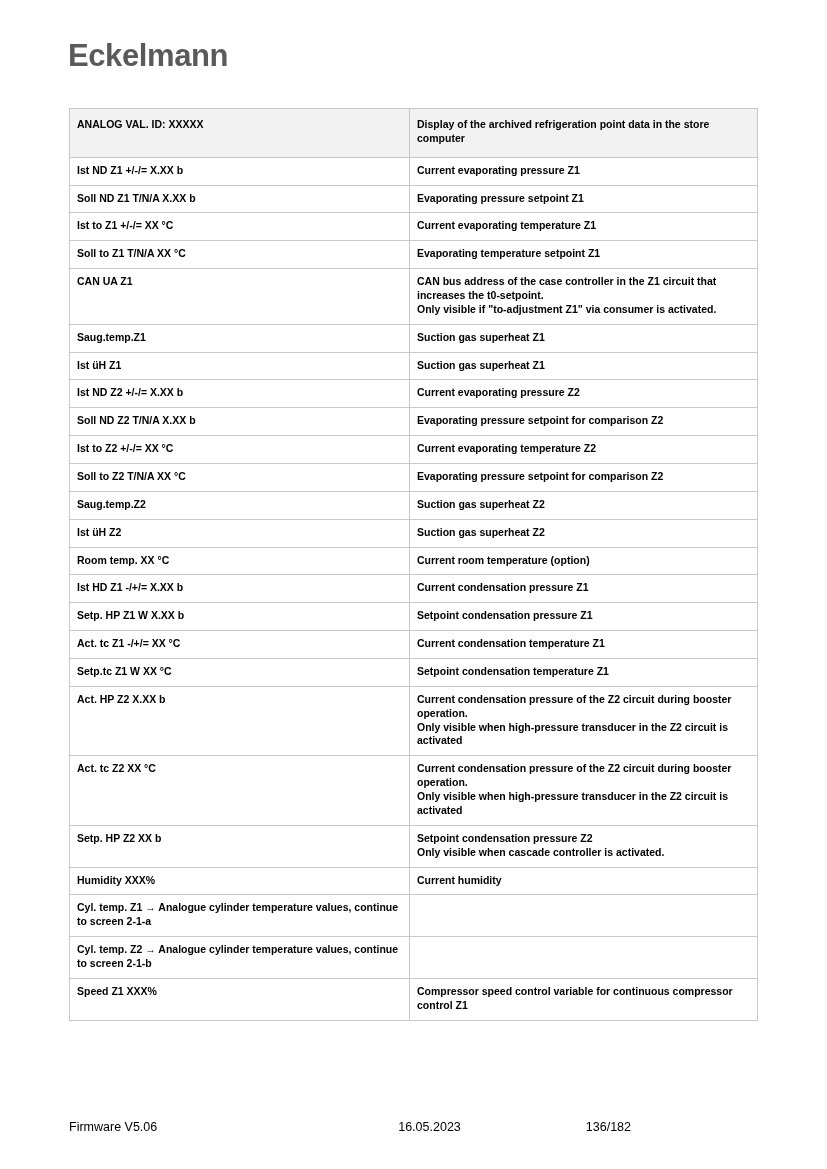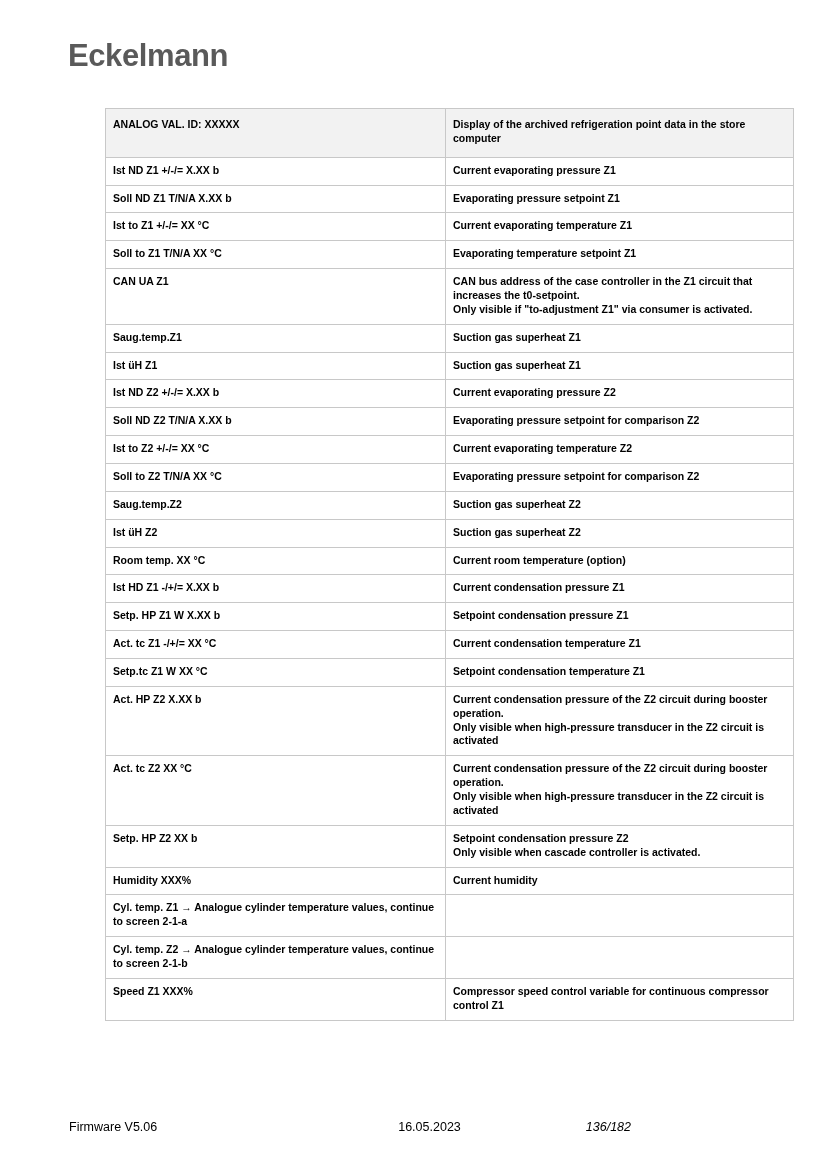--- a/index.html
+++ b/index.html
@@ -30,21 +30,20 @@
     font-weight: bold;
     letter-spacing: -0.4px;
     color: #5a5a5a;
     font-family: "Liberation Sans", sans-serif;
   }
   .table-wrap {
     position: absolute;
     left: 69px;
     top: 108px;
     width: 688px;
-    margin-left: 36px;
   }
   table.doc-table {
     border-collapse: collapse;
     width: 688px;
     table-layout: fixed;
   }
   table.doc-table td {
     border: 1px solid #c8c8c8;
     vertical-align: top;
     padding: 6px 7px 7px 7px;
@@ -86,21 +85,20 @@
     font-size: 12.5px;
     color: #000;
   }
   .footer-right {
     position: absolute;
     right: 70px;
     top: 0;
     font-size: 12.5px;
     color: #000;
     text-align: center;
-    font-style: italic;
   }
 </style>
 </head>
 <body>
 
 <div class="page">
 
   <div class="logo">Eckelmann</div>
 
   <div class="table-wrap">

